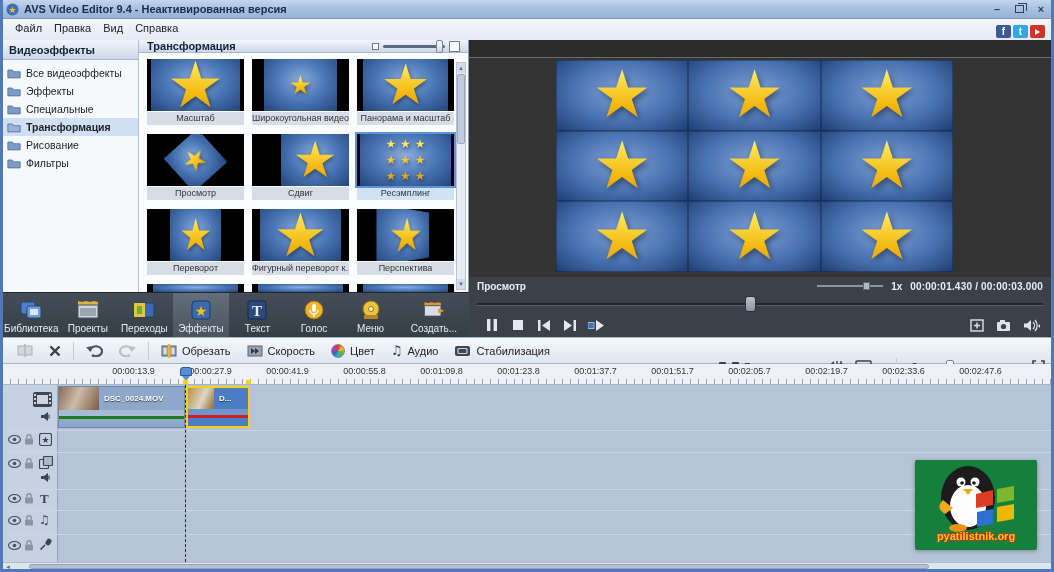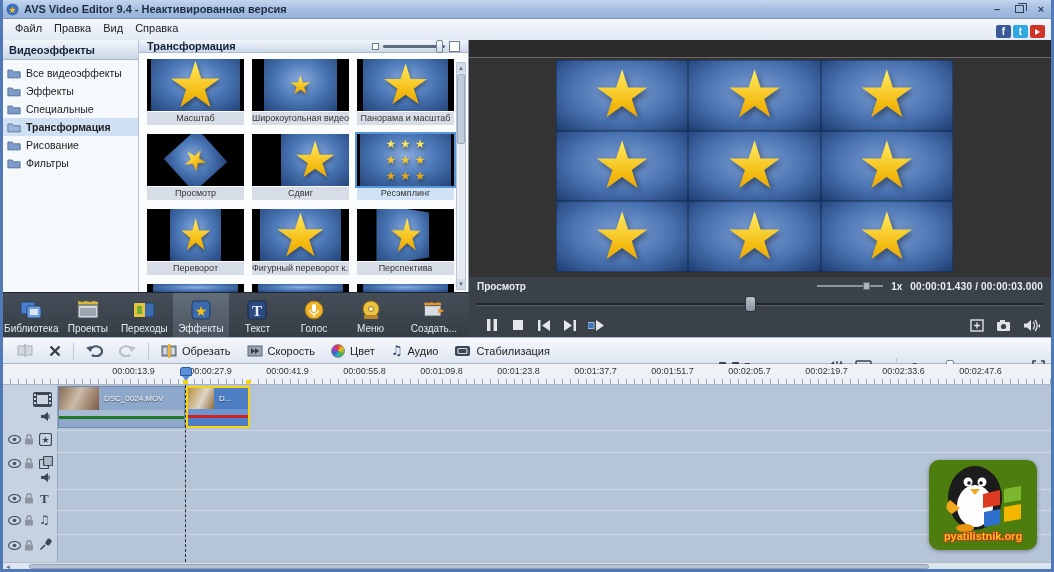--- a/index.html
+++ b/index.html
@@ -149,32 +149,32 @@
   .tracks { position:absolute; left:0; top:385px; width:1048px; height:177px; background:#b6c4d8; }
   .thead-col { position:absolute; left:0; top:0; bottom:0; width:55px; background:#c6d1e1; border-right:1px solid #97a7bd; }
   .row-sep { position:absolute; left:0; right:0; height:1px; background:#cdd7e4; }
   .ticon { position:absolute; color:#44505f; }
   .playhead { position:absolute; left:182px; top:0; bottom:0; border-left:1px dashed #2a2a2a; }
 
   .clip { position:absolute; top:1px; height:42px; }
   .clip1 { left:55px; width:127px; background:#8ea8cb; border:1px solid #6d88ad; }
   .clip1 .cbody { position:relative; height:23px; display:flex; align-items:center; }
   .cthumb1 { width:40px; height:23px; background:linear-gradient(115deg,#8a6a52,#cbbba8 45%,#7d5b44); flex:0 0 auto; }
-  .cname { font-size:8px; font-weight:normal; color:#fff; text-shadow:0 1px 1px rgba(0,0,0,.6); padding-left:5px; white-space:nowrap; }
+  .cname { font-size:8px; font-weight:bold; color:#fff; text-shadow:0 1px 1px rgba(0,0,0,.6); padding-left:5px; white-space:nowrap; }
   .cmid { height:6px; background:#a7bbd5; }
   .cline-g { height:3px; background:#1f7a1f; }
   .cbot { height:8px; background:#8ea8cb; }
   .clip2 { left:183px; width:64px; background:#4d7ec4; border:2px solid #f5d312; }
   .clip2 .cbody { position:relative; height:21px; display:flex; align-items:center; }
   .cthumb2 { width:26px; height:21px; background:linear-gradient(115deg,#b9903e,#ddd6c6 55%,#8f6b35); flex:0 0 auto; }
   .cmid2 { height:6px; background:#6d94cf; }
   .cline-r { height:3px; background:#cc2222; }
   .cbot2 { height:7px; background:#4d7ec4; }
 
-  .wm { position:absolute; right:14px; bottom:12px; width:108px; height:90px; background:#4d7c0f; border-radius:10px;
+  .wm { position:absolute; right:14px; bottom:12px; width:122px; height:90px; background:#15803d; border-radius:2px;
         box-shadow:0 1px 4px rgba(0,0,0,.35); display:flex; flex-direction:column; align-items:center; }
   .wm-text { position:absolute; bottom:8px; font-size:11px; font-weight:bold; color:#f8c517; letter-spacing:0;
              text-shadow:1px 0 0 #c23322,-1px 0 0 #c23322,0 1px 0 #c23322,0 -1px 0 #c23322; }
 
   .hscroll { position:absolute; left:0; top:562px; width:1048px; height:8px; background:#dde5ef; border-top:1px solid #b2bdcc; }
   .hs-thumb { position:absolute; left:26px; width:900px; top:1px; bottom:1px; background:#b6c2d2; border:1px solid #93a2b6; border-radius:3px; }
   .hs-arrow { position:absolute; left:2px; top:0; font-size:6px; color:#5a6a80; line-height:8px; }
 
   svg { display:block; }
 </style>

